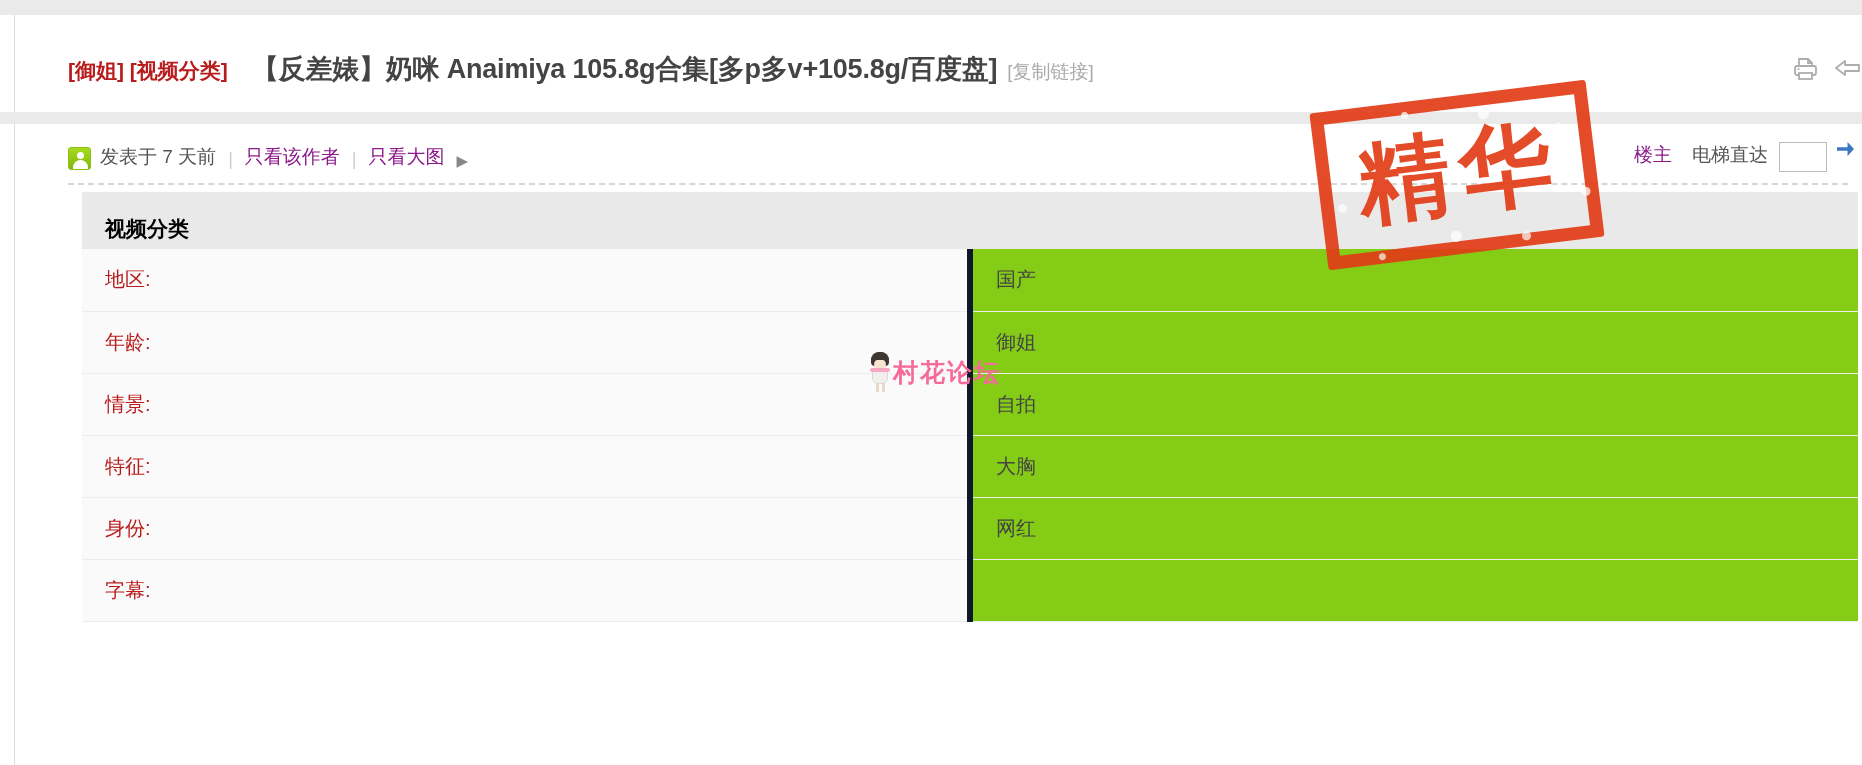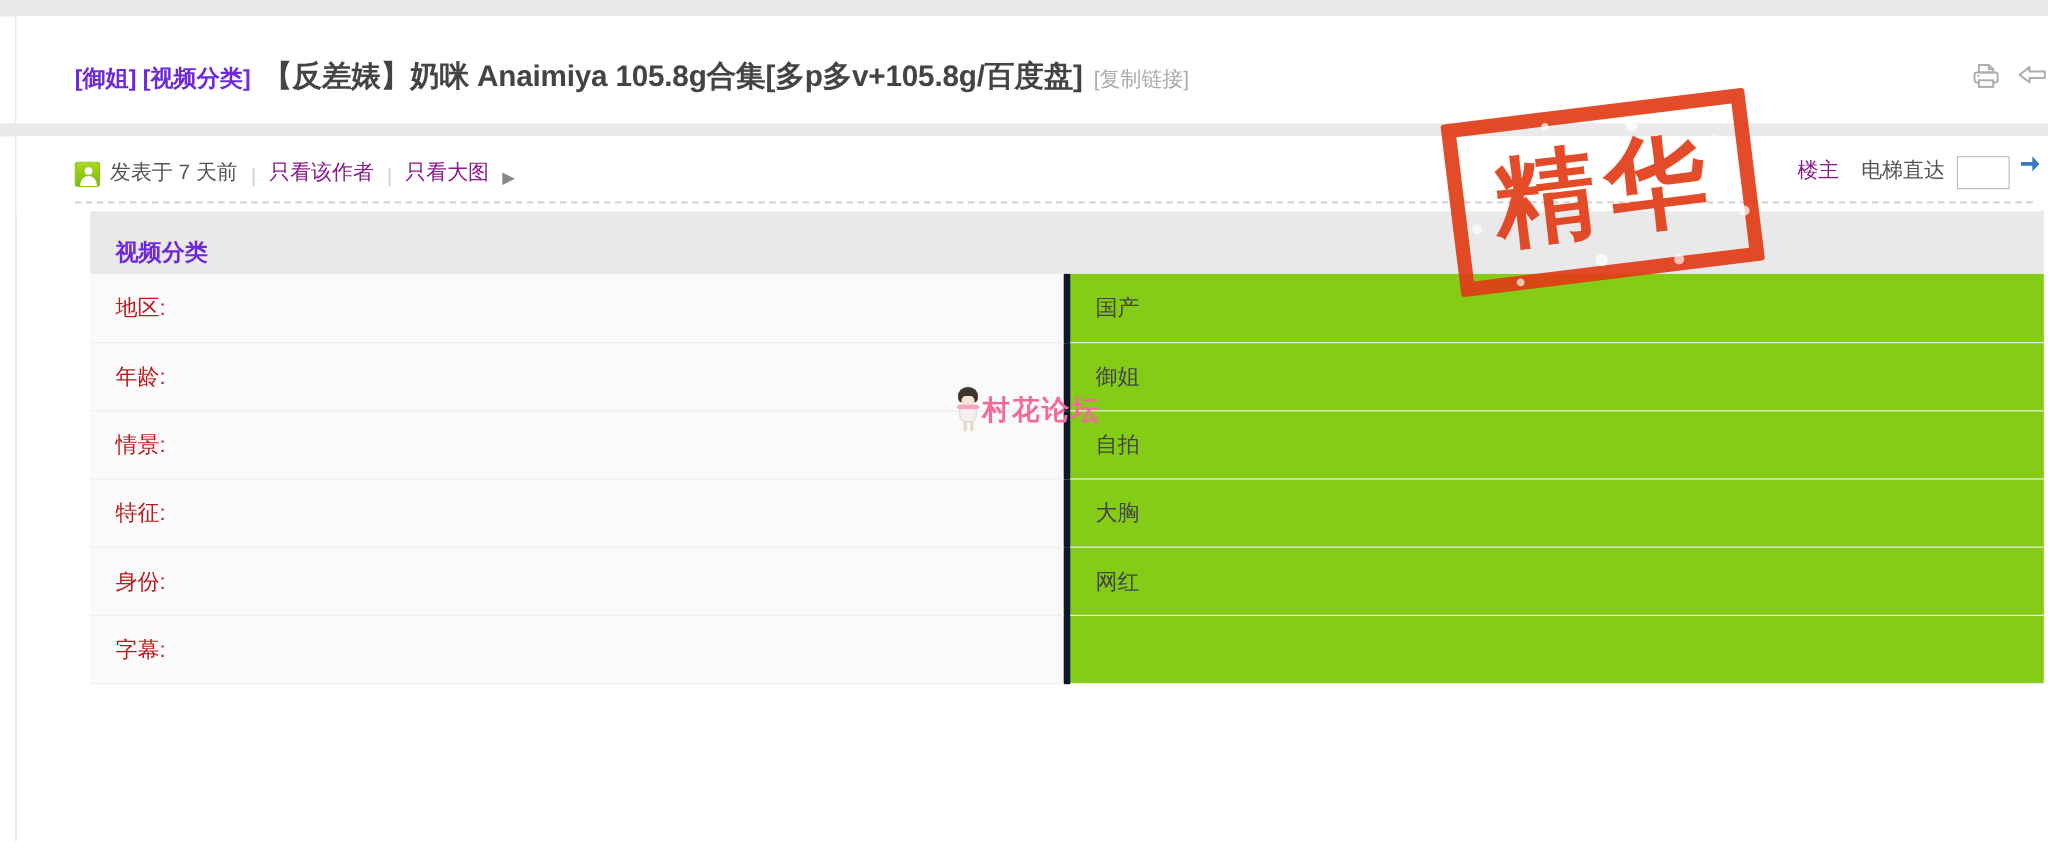--- a/index.html
+++ b/index.html
@@ -42,30 +42,30 @@
     background: #ffffff;
   }
   .title-row {
     position: absolute;
     left: 53px; top: 36px;
     display: flex;
     align-items: baseline;
     white-space: nowrap;
   }
   .tag-prefix {
-    color: #6d28d9;
+    color: #b91c1c;
     font-size: 21px;
     font-weight: bold;
     letter-spacing: 0px;
   }
   .title-main {
     color: #444444;
     font-size: 27px;
     font-weight: bold;
-    margin-left: 11px;
+    margin-left: 24px;
     letter-spacing: -0.2px;
   }
   .title-suffix {
     color: #aaaaaa;
     font-size: 19px;
     font-weight: normal;
     margin-left: 10px;
   }
 
   
@@ -191,21 +191,21 @@
   
   .cat-table {
     position: absolute;
     left: 82px; top: 192px;
     width: 1776px;
     border-collapse: collapse;
     table-layout: fixed;
   }
   .cat-table .hdr-cell {
     background: #e9e9e9;
-    color: #6d28d9;
+    color: #000000;
     font-size: 21px;
     font-weight: bold;
     height: 57px;
     padding: 16px 0 0 23px;
     text-align: left;
     border: none;
   }
   .cat-table td {
     height: 62px;
     font-size: 20px;

